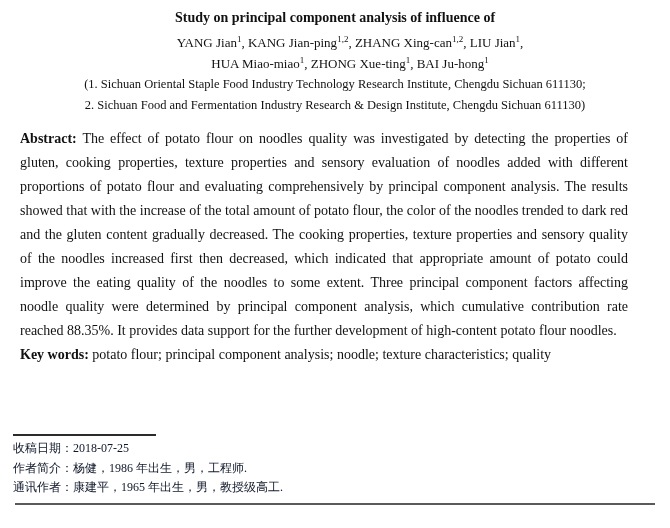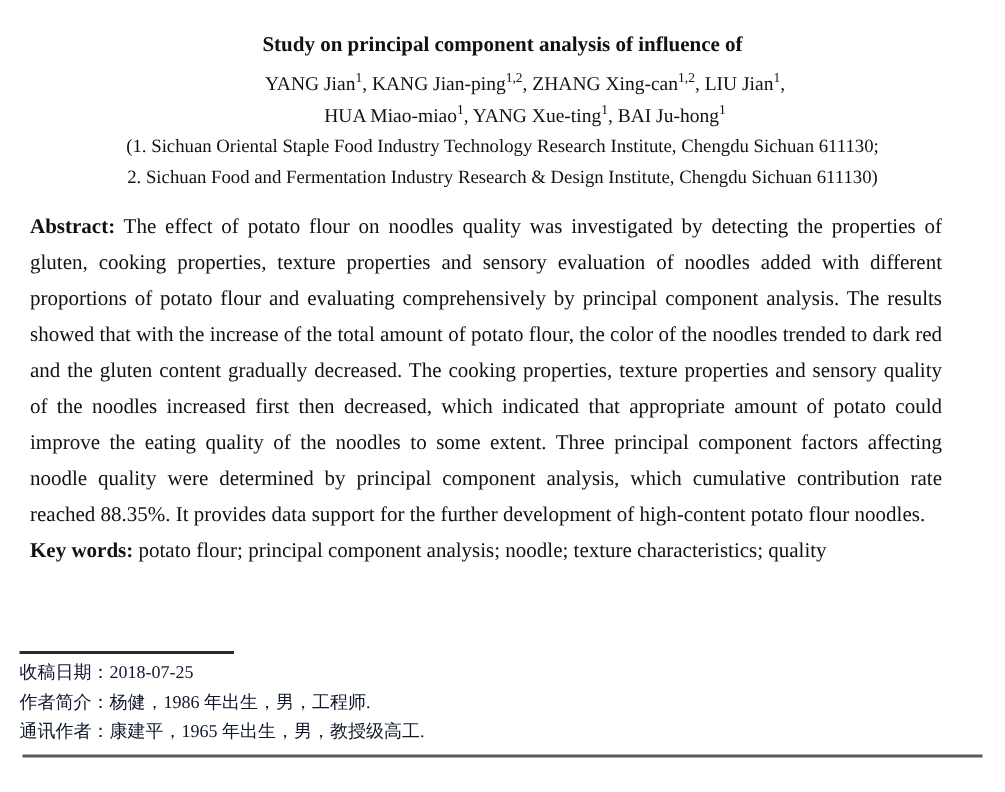--- a/index.html
+++ b/index.html
@@ -13,21 +13,21 @@
   .page {
     position: relative;
     width: 670px;
     height: 528px;
     background: #ffffff;
     color: #111111;
     font-family: "Liberation Serif", "DejaVu Serif", serif;
   }
   .title {
     margin: 0;
-    padding-top: 20px;
+    padding-top: 7px;
     text-align: center;
     font-size: 14px;
     font-weight: bold;
     line-height: 21px;
   }
   .title .tline { display: block; }
   .authors {
     margin-top: 4px;
     text-align: center;
     font-size: 13px;
@@ -85,21 +85,21 @@
 
   <div class="authors">
     <div class="author-line">
       <span><span>YANG Jian</span><sup>1</sup><span>, </span></span>
       <span><span>KANG Jian-ping</span><sup>1,2</sup><span>, </span></span>
       <span><span>ZHANG Xing-can</span><sup>1,2</sup><span>, </span></span>
       <span><span>LIU Jian</span><sup>1</sup><span>,</span></span>
     </div>
     <div class="author-line">
       <span><span>HUA Miao-miao</span><sup>1</sup><span>, </span></span>
-      <span><span>YANG Xue-ting</span><sup>1</sup><span>, </span></span>
+      <span><span>ZHONG Xue-ting</span><sup>1</sup><span>, </span></span>
       <span><span>BAI Ju-hong</span><sup>1</sup><span></span></span>
     </div>
   </div>
 
   <div class="affiliations">
     <div>(1. Sichuan Oriental Staple Food Industry Technology Research Institute, Chengdu Sichuan 611130;</div>
     <div>2. Sichuan Food and Fermentation Industry Research &amp; Design Institute, Chengdu Sichuan 611130)</div>
   </div>
 
   <div class="body-text">

